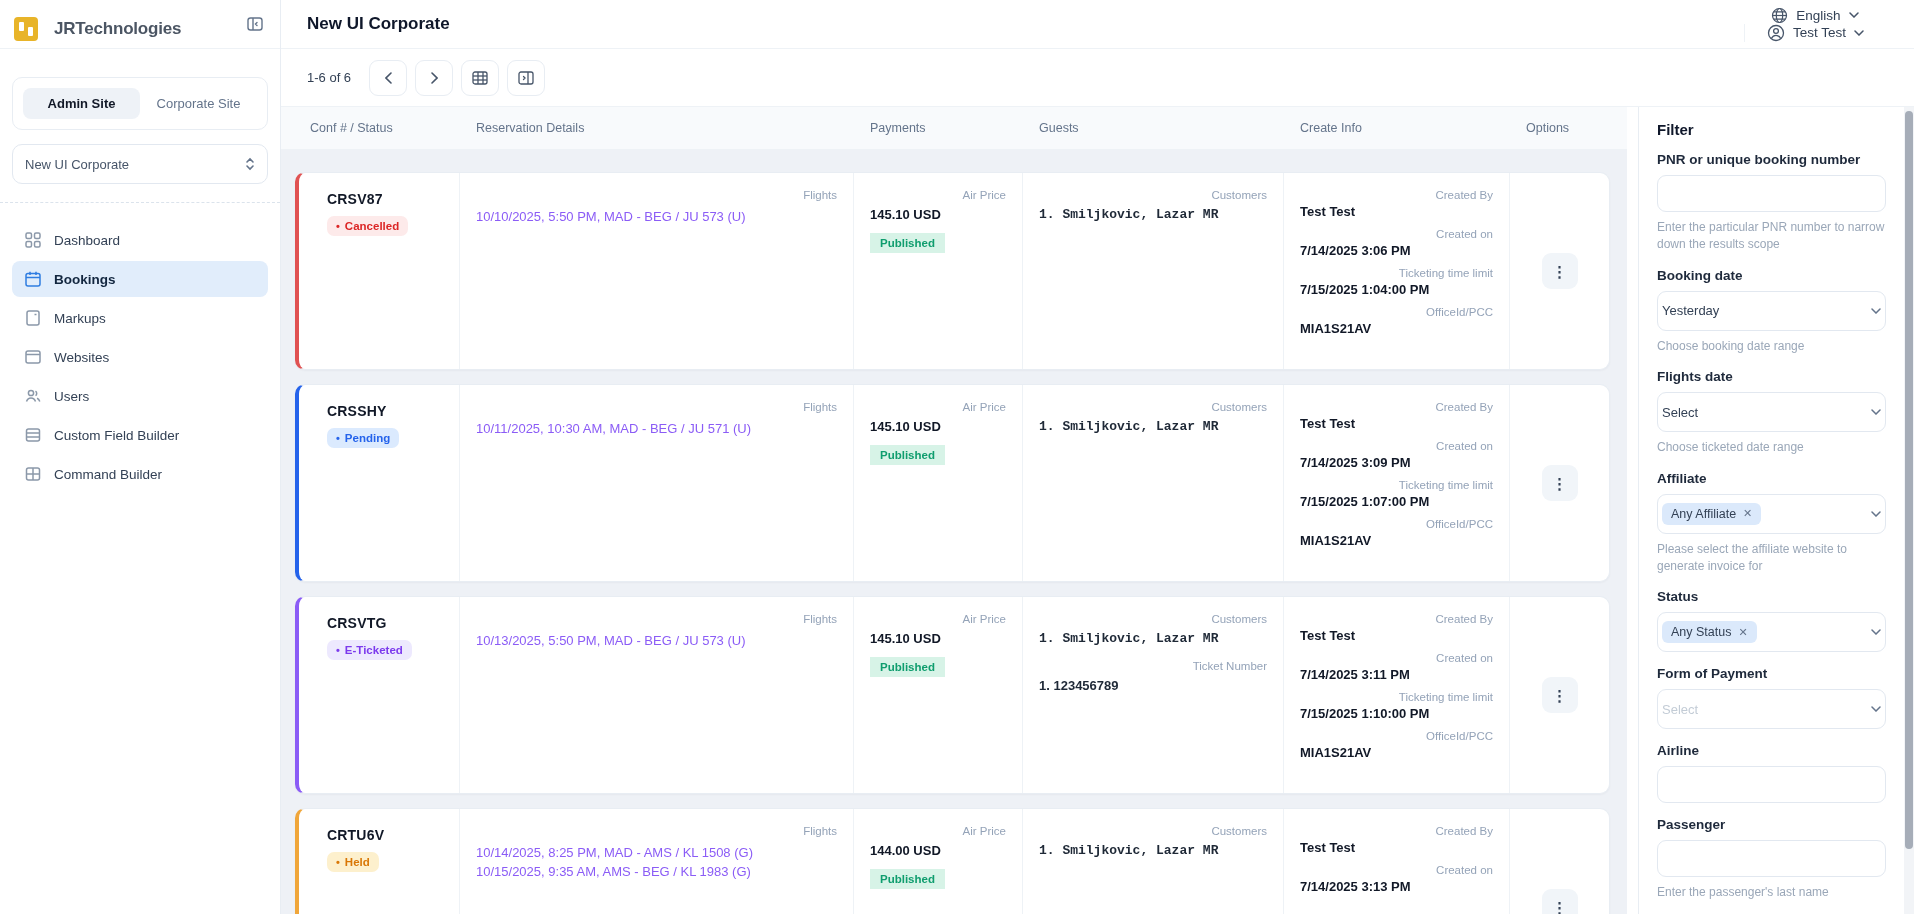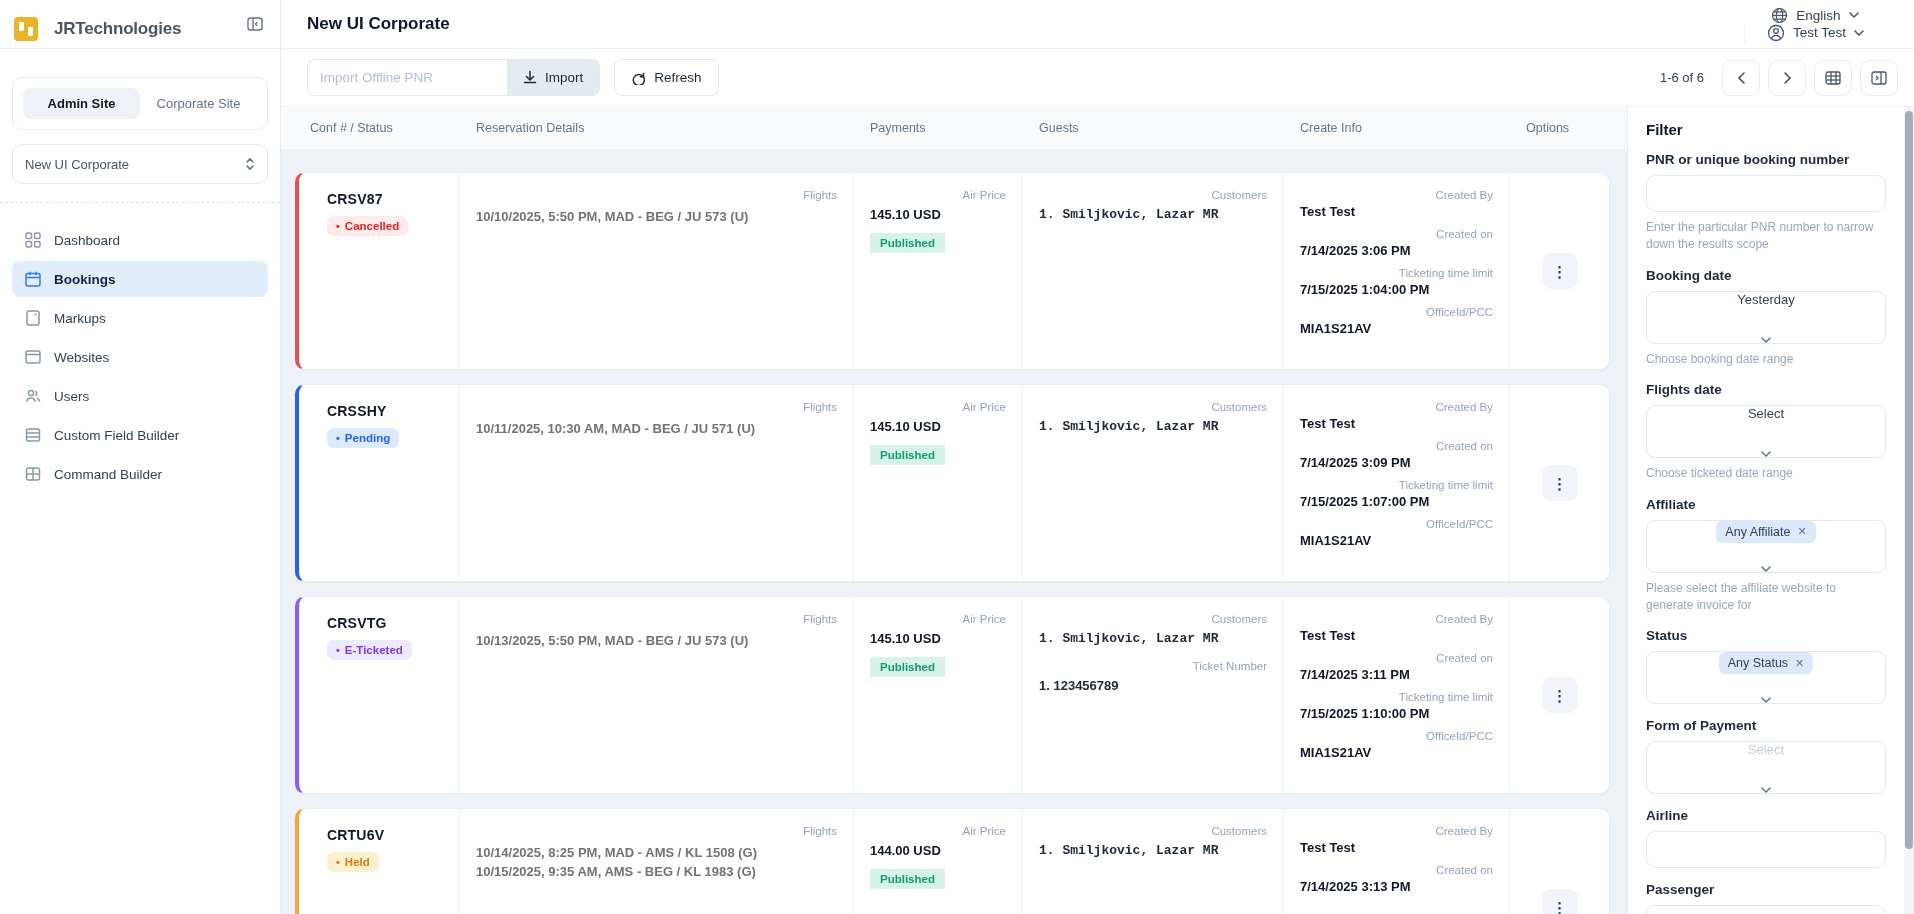--- a/index.html
+++ b/index.html
@@ -47,21 +47,21 @@
   .pnr-input::placeholder { color:#b6c0cd; }
   .import-btn { height:37px; padding:0 16px; background:#e6ebf2; border:1px solid #e2e8f0; border-left:none;
     border-radius:0 8px 8px 0; font-size:13.5px; color:#1f2937; display:flex; align-items:center; gap:8px; cursor:pointer; }
   .refresh-btn { height:37px; margin-left:14px; padding:0 16px; background:#fff; border:1px solid #e2e8f0;
     border-radius:8px; font-size:13.5px; color:#1f2937; display:flex; align-items:center; gap:9px; cursor:pointer; }
   .tb-right { display:flex; align-items:center; gap:8px; }
   .pag-text { font-size:13px; color:#334155; margin-right:10px; }
   .sq-btn { width:38px; height:36px; background:#fff; border:1px solid #e8edf3; border-radius:9px;
     display:flex; align-items:center; justify-content:center; color:#475569; cursor:pointer; }
 
-  .content { flex:1; display:flex; min-height:0; }
+  .content { flex:1; display:flex; min-height:0;gap:11px; }
 
   
   .list-area { width:1346px; flex:0 0 1346px; background:#eef1f6; overflow:hidden; }
   .tbl-head { display:grid; grid-template-columns:165px 394px 169px 261px 226px 1fr;
     padding:0 17px 0 14px; height:43px; align-items:center; background:#f8fafc; border-bottom:1px solid #eef2f6; }
   .tbl-head div { font-size:12.5px; color:#64748b; padding-left:16px; }
   .tbl-head div:first-child { padding-left:15px; }
   .cards { padding:22px 17px 0 14px; }
   .card { background:#fff; border:1px solid #e8edf3; border-left:4px solid #94a3b8; border-radius:10px;
     height:198px; margin-bottom:14px; display:grid; grid-template-columns:161px 394px 169px 261px 226px 1fr;
@@ -71,42 +71,42 @@
   .col-conf { padding-left:28px; padding-top:18px; }
   .conf-code { font-size:14px; font-weight:700; color:#111827; margin-bottom:9px; letter-spacing:0.2px; }
   .status-badge { display:inline-flex; align-items:center; font-size:11.5px; font-weight:700;
     padding:4px 9px; border-radius:7px; }
   .status-badge .dot { margin-right:5px; font-size:11px; }
   .st-cancelled { background:#fdeaea; color:#dc2626; }
   .st-pending   { background:#dbeafe; color:#2563eb; }
   .st-eticketed { background:#ede9fe; color:#7c3aed; }
   .st-held      { background:#fdf0cd; color:#d97706; }
   .fld-label { font-size:11.5px; color:#94a3b8; margin-bottom:6px;text-align:right; }
-  .flight-line { font-size:13px; font-weight:700; color:#737373; line-height:19px; }
+  .flight-line { font-size:13px; font-weight:400; color:#8b5cf6; line-height:19px; }
   .pay-amount { font-size:13px; font-weight:700; color:#111827; margin-bottom:11px; }
   .pub-badge { display:inline-block; font-size:11.5px; font-weight:700; color:#0f9d6e;
     background:#d7f3e7; padding:4px 10px; border-radius:0; }
   .guest-name { font-size:13px; font-weight:600; color:#1f2937;font-family:Liberation Mono, monospace; }
   .ticket-block { margin-top:14px; }
   .ticket-num { font-size:13px; font-weight:600; color:#1f2937; }
   .create-info .fld-label { margin-bottom:3px; }
   .ci-val { font-size:13px; font-weight:700; color:#111827; margin-bottom:9px; }
   .col-options { display:flex; align-items:center; justify-content:center; }
   .kebab { width:36px; height:36px; border:none; background:#f1f5f9; border-radius:9px;
     font-size:15px; font-weight:700; color:#334155; cursor:pointer; line-height:1; }
 
   
   .filter-panel { flex:1; background:#fff; border-left:1px solid #e8edf3; padding:14px 28px 0 18px; overflow:hidden; position:relative; }
   .filter-title { font-size:15px; font-weight:700; color:#0f172a; margin-bottom:12px; }
   .f-label { font-size:13.5px; font-weight:700; color:#1e293b; margin:14px 0 8px 0; }
   .f-input { width:100%; height:37px; border:1px solid #e2e8f0; border-radius:9px; padding:0 12px;
     font-size:13px; color:#334155; outline:none; }
   .f-help { font-size:12px; color:#9aa7b8; line-height:1.45; margin-top:7px; }
-  .f-select { width:100%; height:53px; border:1px solid #e2e8f0; border-radius:9px; padding:0 4px;
-    display:flex; align-items:center; justify-content:space-between; cursor:pointer; background:#fff;flex-direction:column; }
+  .f-select { width:100%; height:40px; border:1px solid #e2e8f0; border-radius:9px; padding:0 4px;
+    display:flex; align-items:center; justify-content:space-between; cursor:pointer; background:#fff; }
   .f-select .val { font-size:13px; color:#334155; }
   .f-select .val.placeholder { color:#c3ccd6; }
   .chip { display:inline-flex; align-items:center; gap:7px; background:#dbe9fb; border-radius:6px;
     padding:4px 9px; font-size:12.5px; color:#334155; }
   .chip .x { font-size:11px; color:#64748b; cursor:pointer; }
 
   
   .scrollbar { position:absolute; right:0; top:107px; bottom:0; width:10px; background:#f2f4f7; }
   .scroll-thumb { position:absolute; top:4px; left:1px; width:8px; height:738px; background:#a6adb8; border-radius:5px; }
 
@@ -246,38 +246,20 @@
           </svg>
           <span>Test Test</span>
           <svg width="10" height="6" viewBox="0 0 10 6" fill="none" stroke="#475569" stroke-width="1.5" stroke-linecap="round">
               <path d="M1 1l4 4 4-4"></path>
             </svg>
         </div>
       </div>
     </header>
 
     <div class="toolbar">
-      <div class="tb-left">
-        <input class="pnr-input" placeholder="Import Offline PNR" style="">
-        <button class="import-btn">
-          <svg width="14" height="15" viewBox="0 0 14 15" fill="none" stroke="#1f2937" stroke-width="1.5" stroke-linecap="round" stroke-linejoin="round">
-            <path d="M7 1.5v8"></path>
-              <path d="M3.5 6.5L7 10l3.5-3.5"></path>
-              <path d="M1.5 12.5h11"></path>
-          </svg>
-          <span>Import</span>
-        </button>
-        <button class="refresh-btn">
-          <svg width="14" height="14" viewBox="0 0 14 14" fill="none" stroke="#1f2937" stroke-width="1.5" stroke-linecap="round">
-            <path d="M12.5 2.5v3.2H9.3"></path>
-              <path d="M12.3 5.7A5.5 5.5 0 1 0 13 7"></path>
-          </svg>
-          <span>Refresh</span>
-        </button>
-      </div>
       <div class="tb-right">
         <span class="pag-text">1-6 of 6</span>
         <button class="sq-btn">
           <svg width="7" height="12" viewBox="0 0 7 12" fill="none" stroke="#475569" stroke-width="1.6" stroke-linecap="round">
               <path d="M6 1L1 6l5 5"></path>
             </svg>
         </button>
         <button class="sq-btn">
           <svg width="7" height="12" viewBox="0 0 7 12" fill="none" stroke="#475569" stroke-width="1.6" stroke-linecap="round">
               <path d="M1 1l5 5-5 5"></path>

